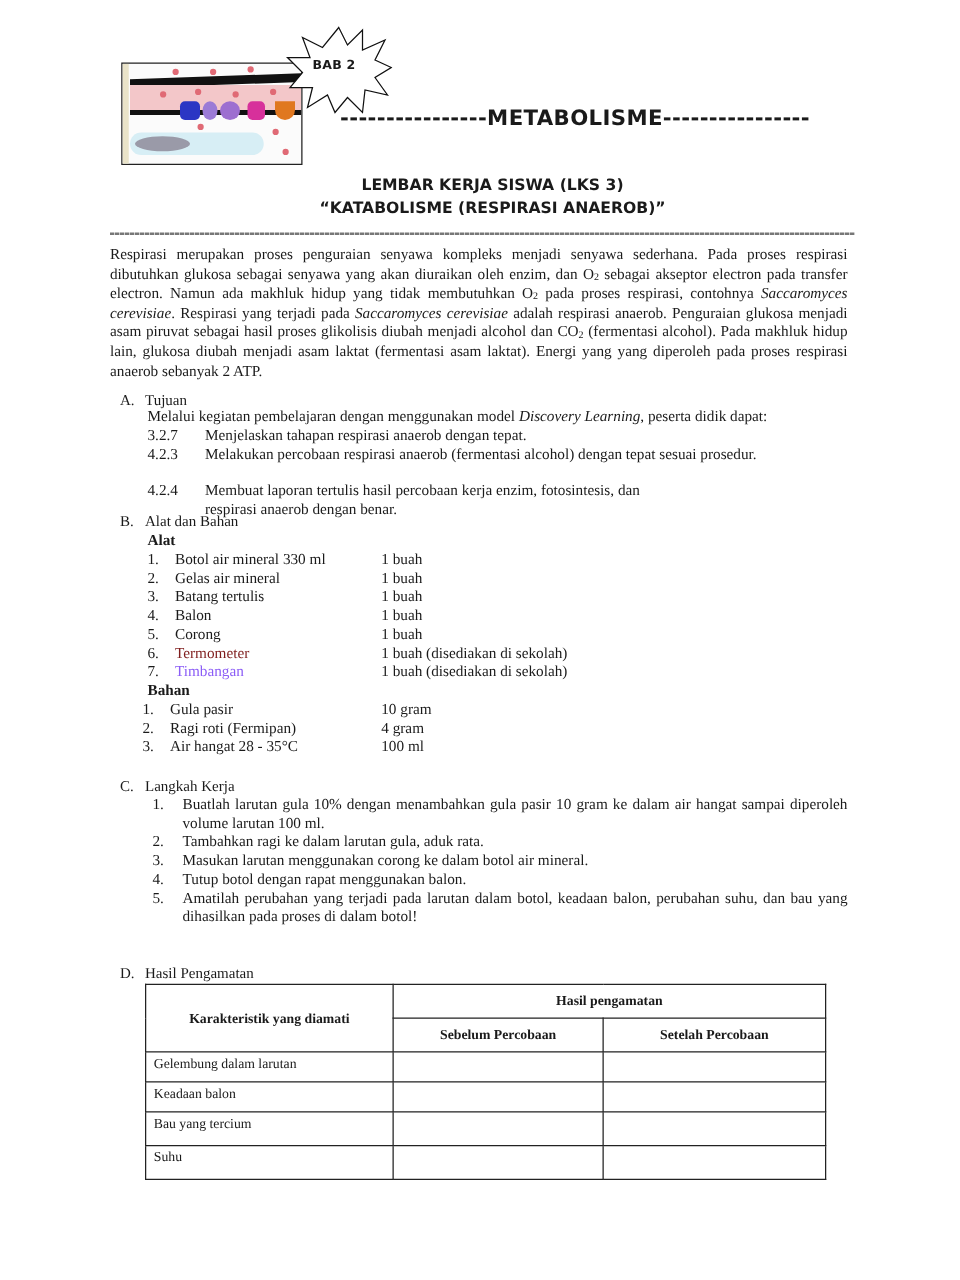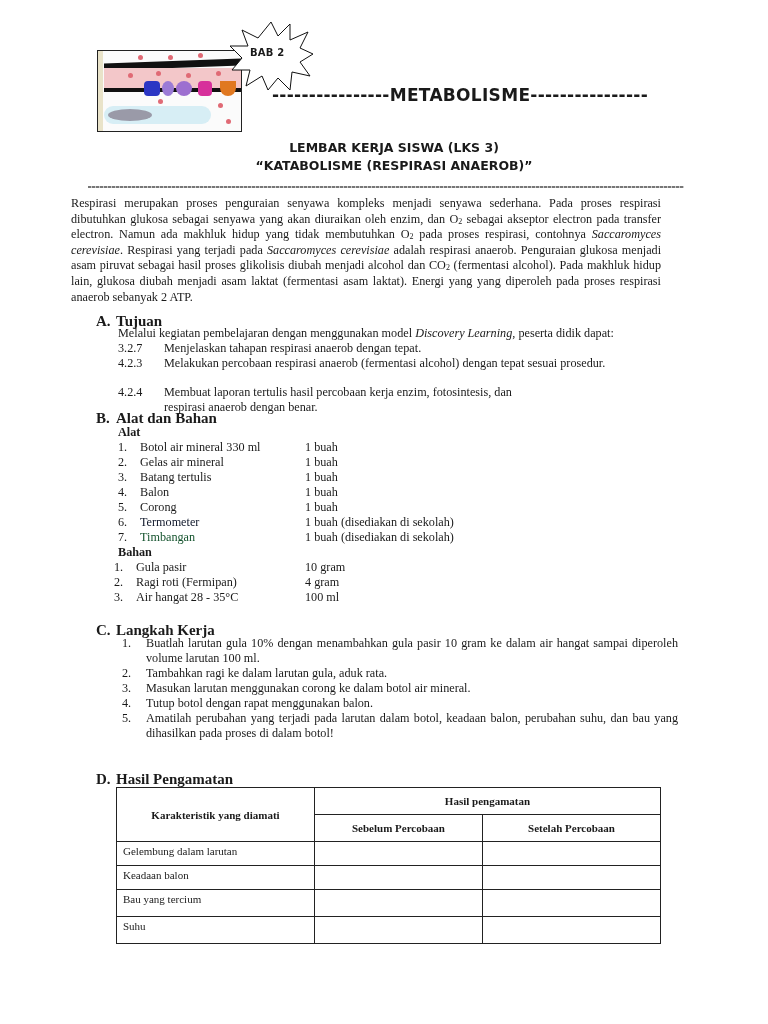--- a/index.html
+++ b/index.html
@@ -29,27 +29,27 @@
     .sub-title.l1 { top: 140px; left: 10px; }
     .sub-title.l2 { top: 158px; left: 10px; }
 
     .separator {
       position: absolute; left: 88px; top: 186px; width: 596px; height: 2px;
       background: repeating-linear-gradient(90deg, #777 0 3px, #ccc 3px 4px);
     }
 
     
     .para {
-      position: absolute; left: 71px; top: 196px; width: 590px;
+      position: absolute; left: 88px; top: 196px; width: 590px;
       font-size: 12.2px; line-height: 15.6px; text-align: justify;
     }
     .para i { font-style: italic; }
     sub { font-size: 8px; vertical-align: -1px; line-height: 0; }
 
-    .section-head { position: absolute; left: 96px; font-size: 15px; font-weight: bold; }
+    .section-head { position: absolute; left: 96px; font-size: 12px; font-weight: normal; }
     .section-head .letter { display: inline-block; width: 20px; }
 
     .txt { position: absolute; font-size: 12.2px; line-height: 15px; text-align: center; }
     .goal-row { position: absolute; left: 118px; font-size: 12.2px; }
     .goal-row .code { display: inline-block; width: 46px; }
     .goal-row .gtext { display: inline-block; vertical-align: top; width: 520px; }
 
     .sub-head { position: absolute; left: 118px; font-size: 12.2px; font-weight: bold; }
     .list-row { position: absolute; font-size: 12.2px; }
     .list-row .num { position: absolute; left: 0; width: 20px; }
@@ -153,26 +153,26 @@
       <span class="name">Balon</span>
       <span class="qty" style="left: 187px;">1 buah</span>
     </div>
     <div class="list-row" style="top: 500px; left: 118px; width: 500px; height: 15px;">
       <span class="num">5.</span>
       <span class="name">Corong</span>
       <span class="qty" style="left: 187px;">1 buah</span>
     </div>
     <div class="list-row" style="top: 515px; left: 118px; width: 500px; height: 15px;">
       <span class="num">6.</span>
-      <span class="name red" style="color: #0f172a;">Termometer</span>
+      <span class="name red" style="color: #7f1d1d;">Termometer</span>
       <span class="qty" style="left: 187px;">1 buah  (disediakan di sekolah)</span>
     </div>
     <div class="list-row" style="top: 530px; left: 118px; width: 500px; height: 15px;">
       <span class="num">7.</span>
-      <span class="name red" style="color: #14532d;">Timbangan</span>
+      <span class="name red" style="color: #8b5cf6;">Timbangan</span>
       <span class="qty" style="left: 187px;">1 buah  (disediakan di sekolah)</span>
     </div>
   </div>
 
 <div class="sub-head" style="top:545px">Bahan</div>
 <div id="bahan-list">
     <div class="list-row" style="top: 560px; left: 114px; width: 500px; height: 15px;">
       <span class="num">1.</span>
       <span class="name">Gula pasir</span>
       <span class="qty" style="left: 191px;">10 gram</span>

